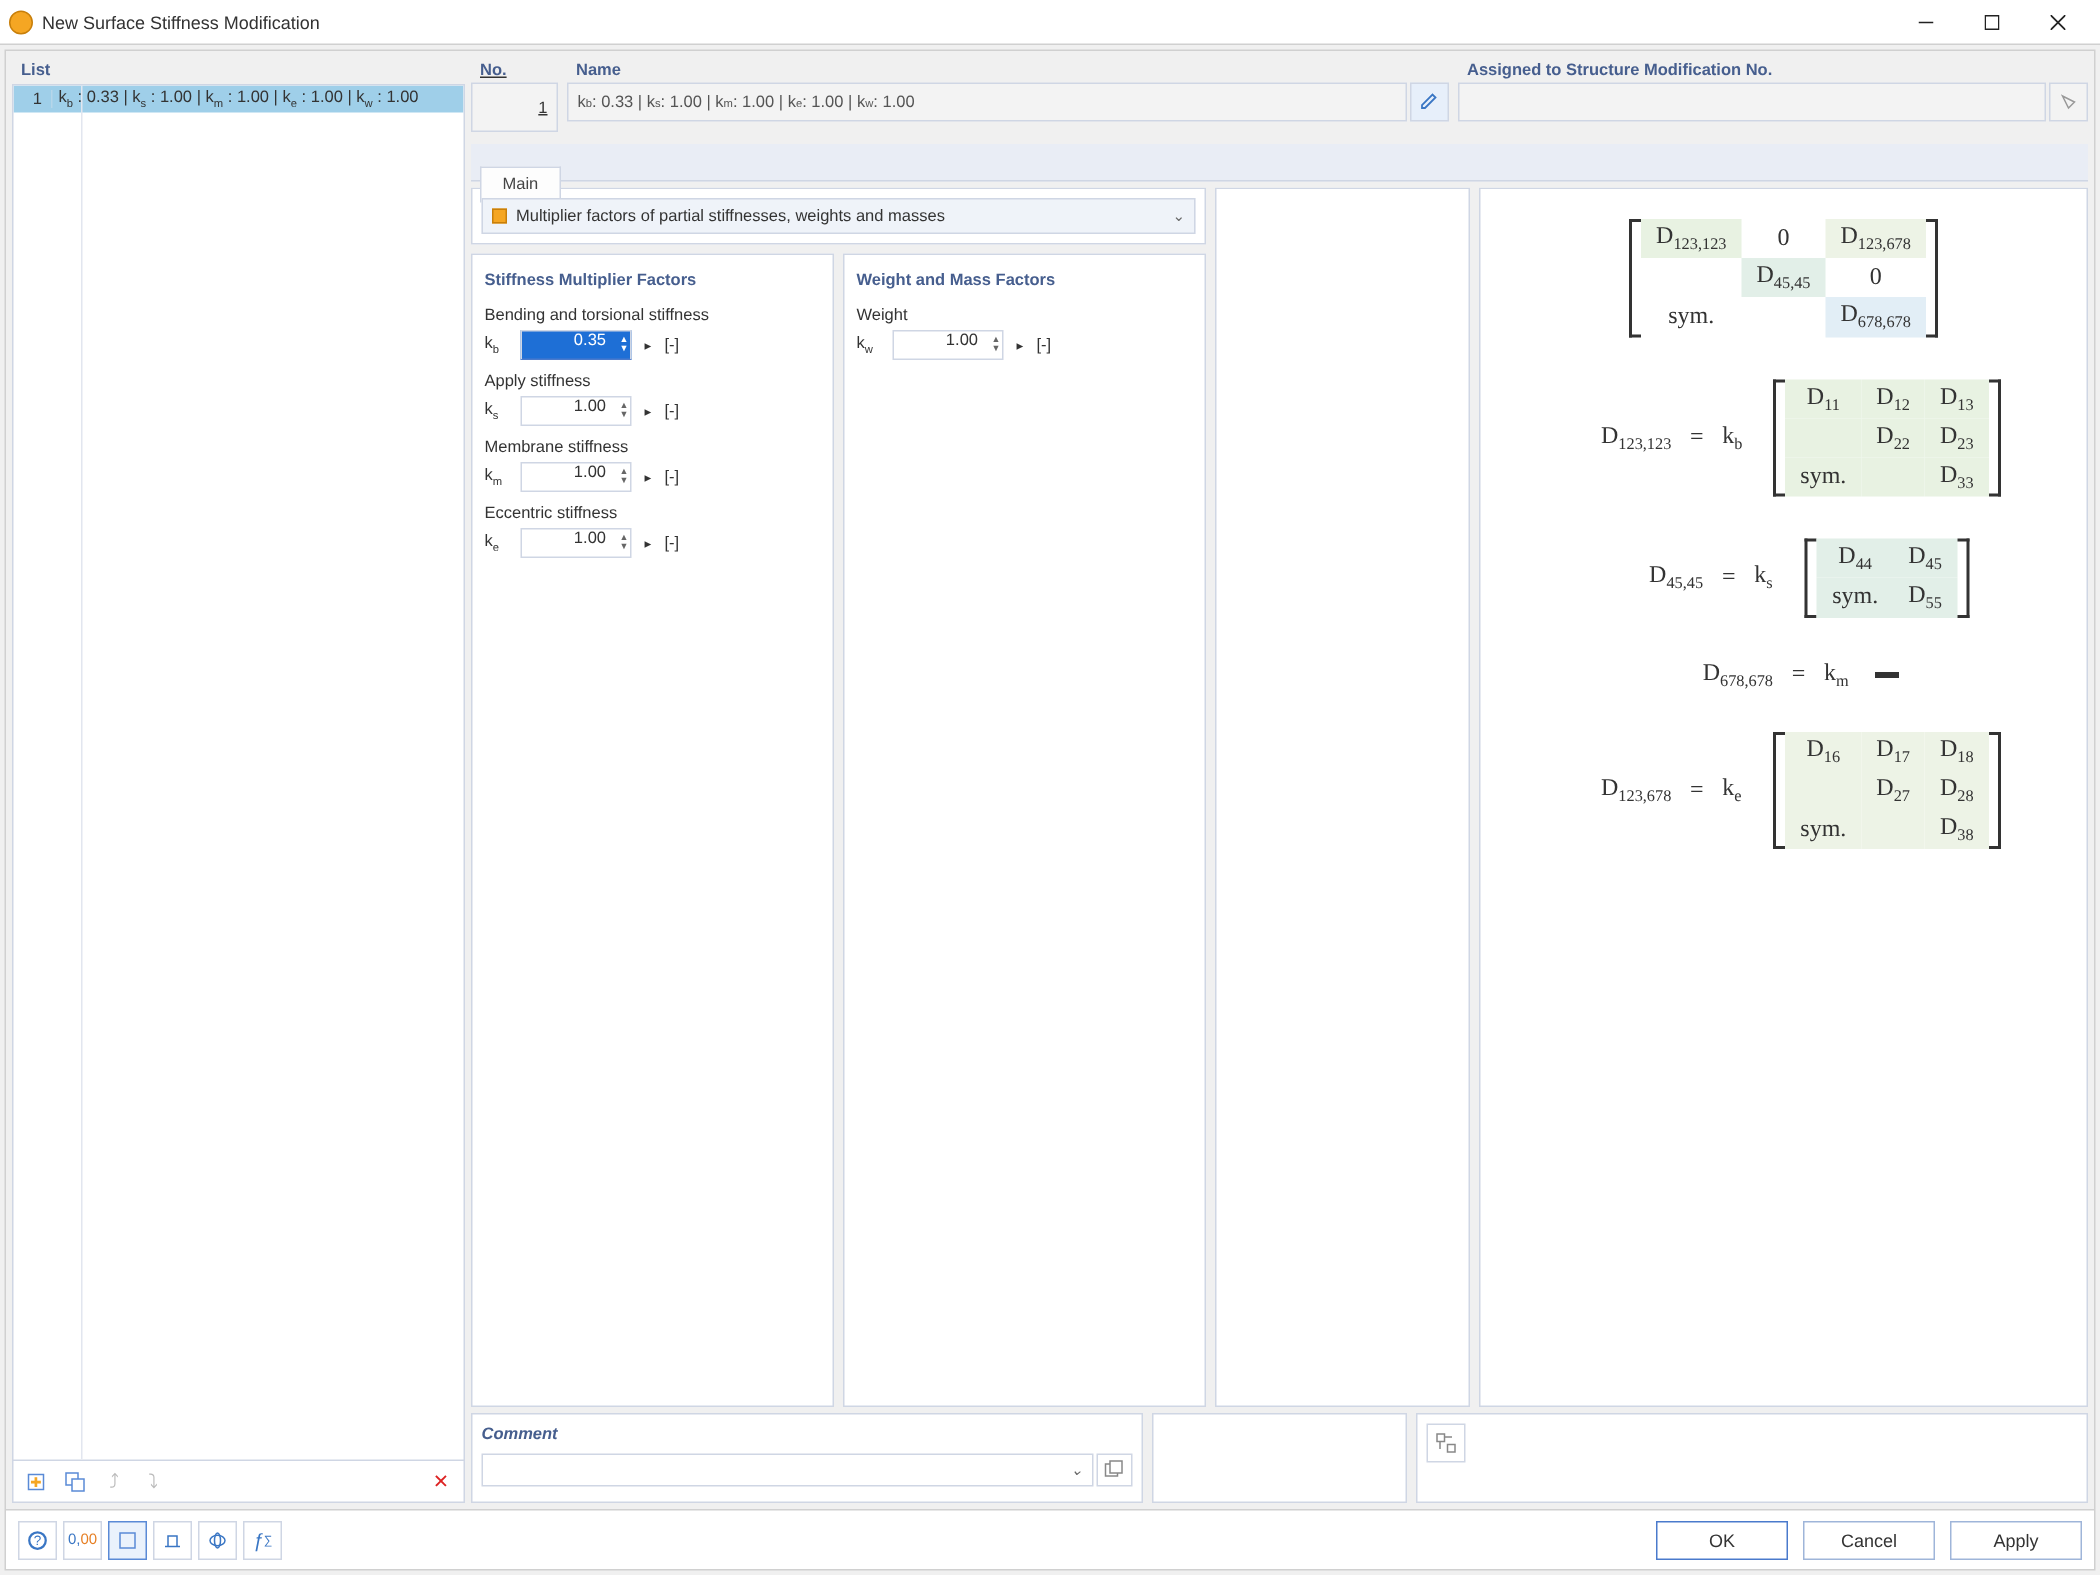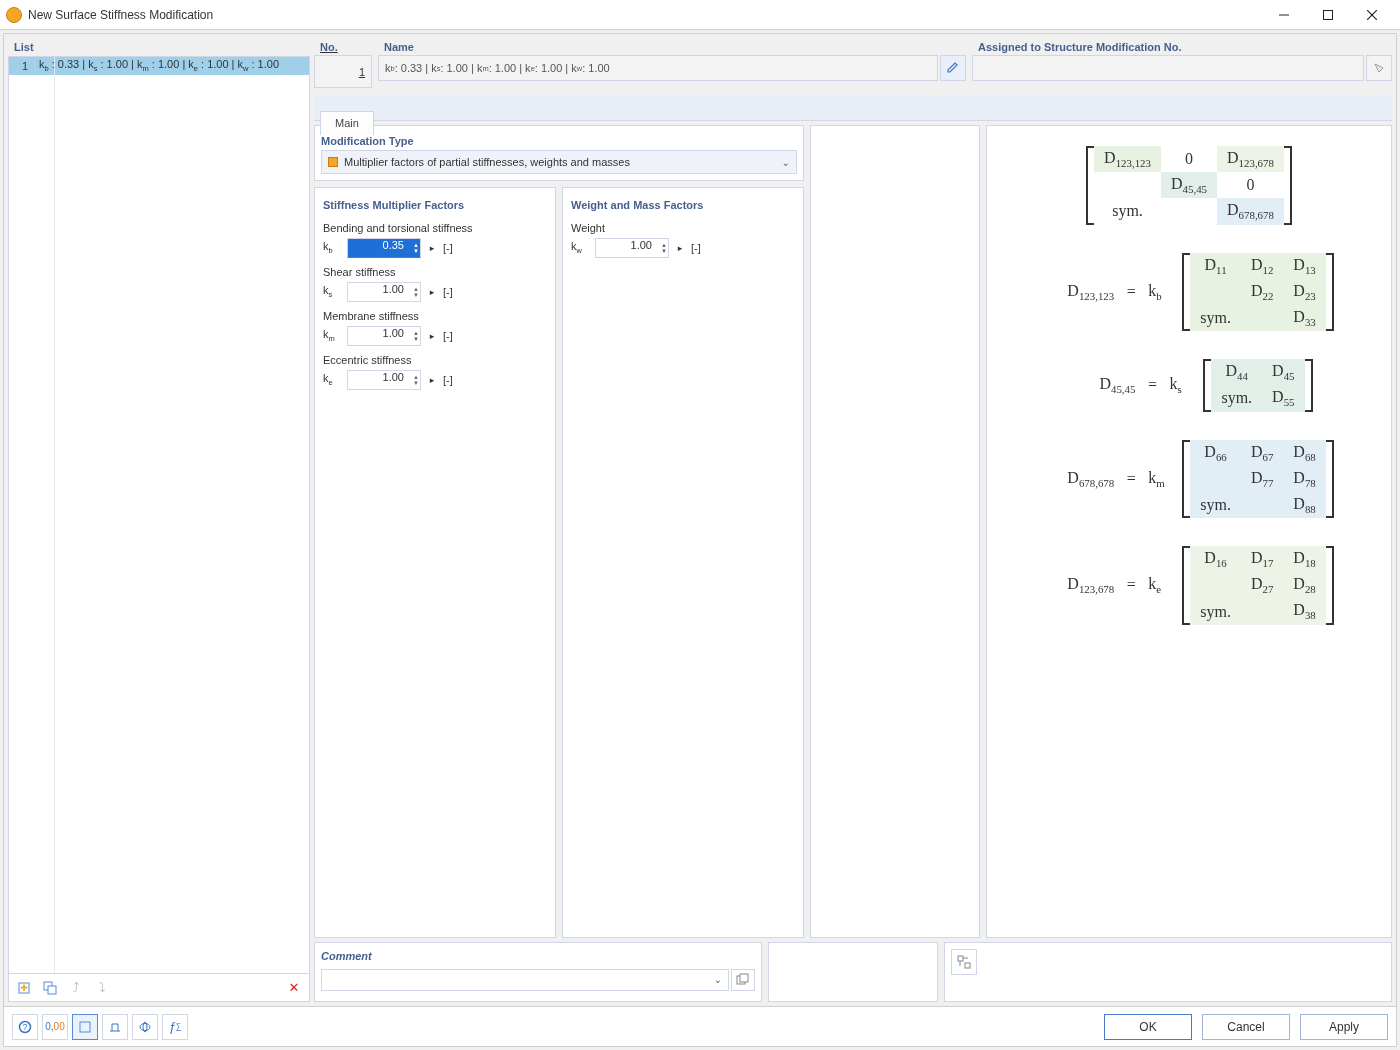--- a/index.html
+++ b/index.html
@@ -358,41 +358,40 @@
     </div>
 
     <div class="tabs-row">
       <div class="tab">Main</div>
     </div>
 
     <div class="content-row">
 
       <div class="col-a">
         <div class="mod-type-box">
-          <div class="section-head" style="padding-left:0">Modification Type</div>
           <div class="dd">
             <div class="sq"></div>
             <span>Multiplier factors of partial stiffnesses, weights and masses</span>
             <span class="chev">⌄</span>
           </div>
         </div>
 
         <div class="factors-row">
           <div class="factors-col">
             <div class="section-head" style="padding-left:0">Stiffness Multiplier Factors</div>
 
             <div class="grp-label">Bending and torsional stiffness</div>
             <div class="inp-row">
               <div class="sym">k<span class="sub">b</span></div>
               <div class="num-input sel"><span>0.35</span><div class="spin">▲<br>▼</div></div>
               <div class="arrow-btn">▸</div>
               <div class="unit">[-]</div>
             </div>
 
-            <div class="grp-label">Shear stiffness</div>
+            <div class="grp-label">Apply stiffness</div>
             <div class="inp-row">
               <div class="sym">k<span class="sub">s</span></div>
               <div class="num-input"><span>1.00</span><div class="spin">▲<br>▼</div></div>
               <div class="arrow-btn">▸</div>
               <div class="unit">[-]</div>
             </div>
 
             <div class="grp-label">Membrane stiffness</div>
             <div class="inp-row">
               <div class="sym">k<span class="sub">m</span></div>
@@ -497,37 +496,20 @@
           <div class="bracket right"></div>
               </div>
         </div>
 
         <div class="eq">
           <div class="lhs">D<span class="sub">678,678</span></div>
               <div class="op">=</div>
               <div class="factor">k<span class="sub">m</span></div>
           <div class="mtx">
                 <div class="bracket"></div>
-            <div class="mtable">
-              <div class="mrow2">
-                    <div class="mcell bg-km">D<span class="sub">66</span></div>
-                    <div class="mcell bg-km">D<span class="sub">67</span></div>
-                    <div class="mcell bg-km">D<span class="sub">68</span></div>
-                  </div>
-              <div class="mrow2">
-                    <div class="mcell bg-km"></div>
-                    <div class="mcell bg-km">D<span class="sub">77</span></div>
-                    <div class="mcell bg-km">D<span class="sub">78</span></div>
-                  </div>
-              <div class="mrow2">
-                    <div class="mcell bg-km">sym.</div>
-                    <div class="mcell bg-km"></div>
-                    <div class="mcell bg-km">D<span class="sub">88</span></div>
-                  </div>
-            </div>
           <div class="bracket right"></div>
               </div>
         </div>
 
         <div class="eq">
           <div class="lhs">D<span class="sub">123,678</span></div>
               <div class="op">=</div>
               <div class="factor">k<span class="sub">e</span></div>
           <div class="mtx">
                 <div class="bracket"></div>

